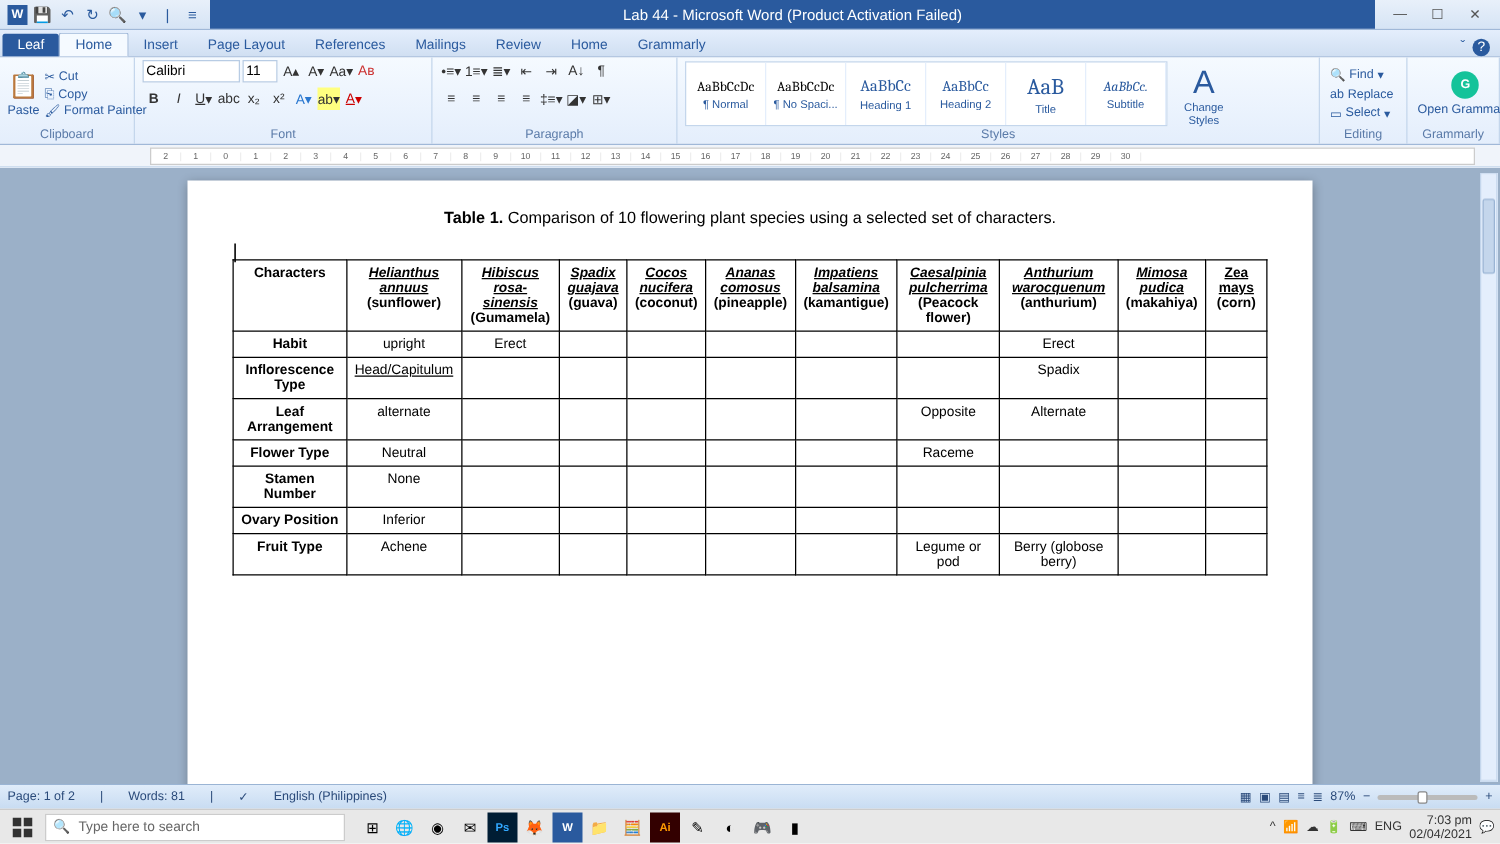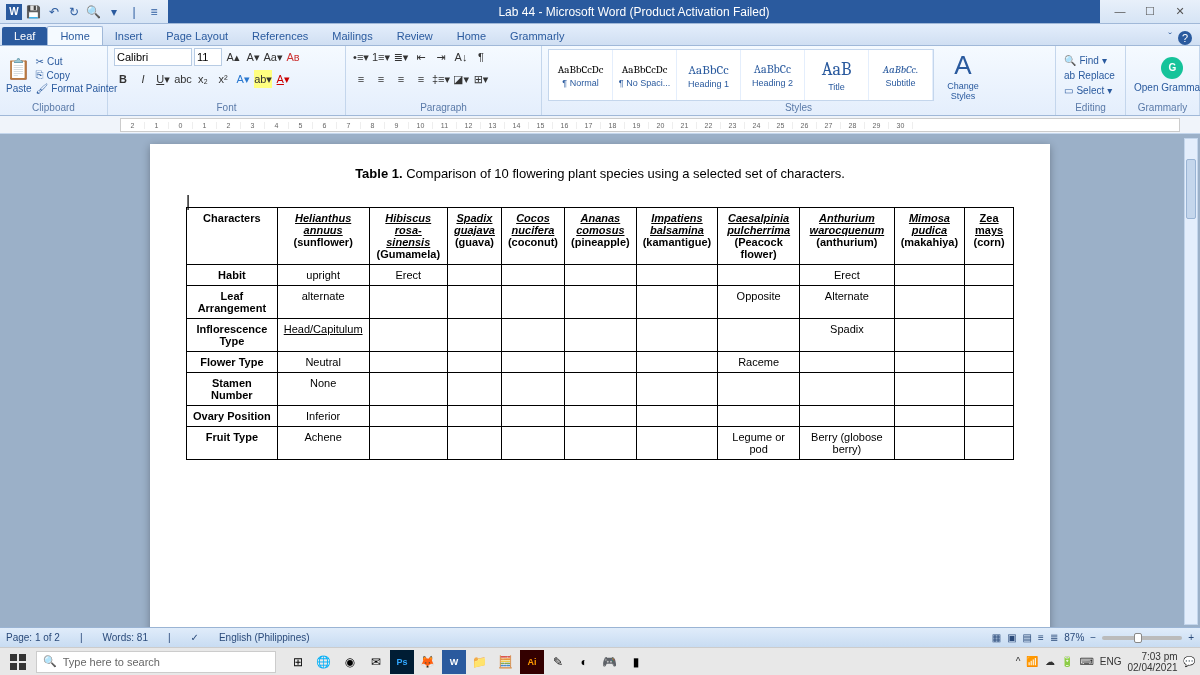--- a/index.html
+++ b/index.html
@@ -321,42 +321,42 @@
             <td></td>
             <td></td>
             <td></td>
             <td></td>
             <td></td>
             <td>Erect</td>
             <td></td>
             <td></td>
           </tr>
           <tr>
+            <td style="font-weight: bold;">Inflorescence Type</td>
+            <td><span class="ul">Head/Capitulum</span></td>
+            <td></td>
+            <td></td>
+            <td></td>
+            <td></td>
+            <td></td>
+            <td></td>
+            <td>Spadix</td>
+            <td></td>
+            <td></td>
+          </tr>
+          <tr>
             <td style="font-weight: bold;">Leaf Arrangement</td>
             <td>alternate</td>
             <td></td>
             <td></td>
             <td></td>
             <td></td>
             <td></td>
             <td>Opposite</td>
             <td>Alternate</td>
-            <td></td>
-            <td></td>
-          </tr>
-          <tr>
-            <td style="font-weight: bold;">Inflorescence Type</td>
-            <td><span class="ul">Head/Capitulum</span></td>
-            <td></td>
-            <td></td>
-            <td></td>
-            <td></td>
-            <td></td>
-            <td></td>
-            <td>Spadix</td>
             <td></td>
             <td></td>
           </tr>
           <tr>
             <td style="font-weight: bold;">Flower Type</td>
             <td>Neutral</td>
             <td></td>
             <td></td>
             <td></td>
             <td></td>

